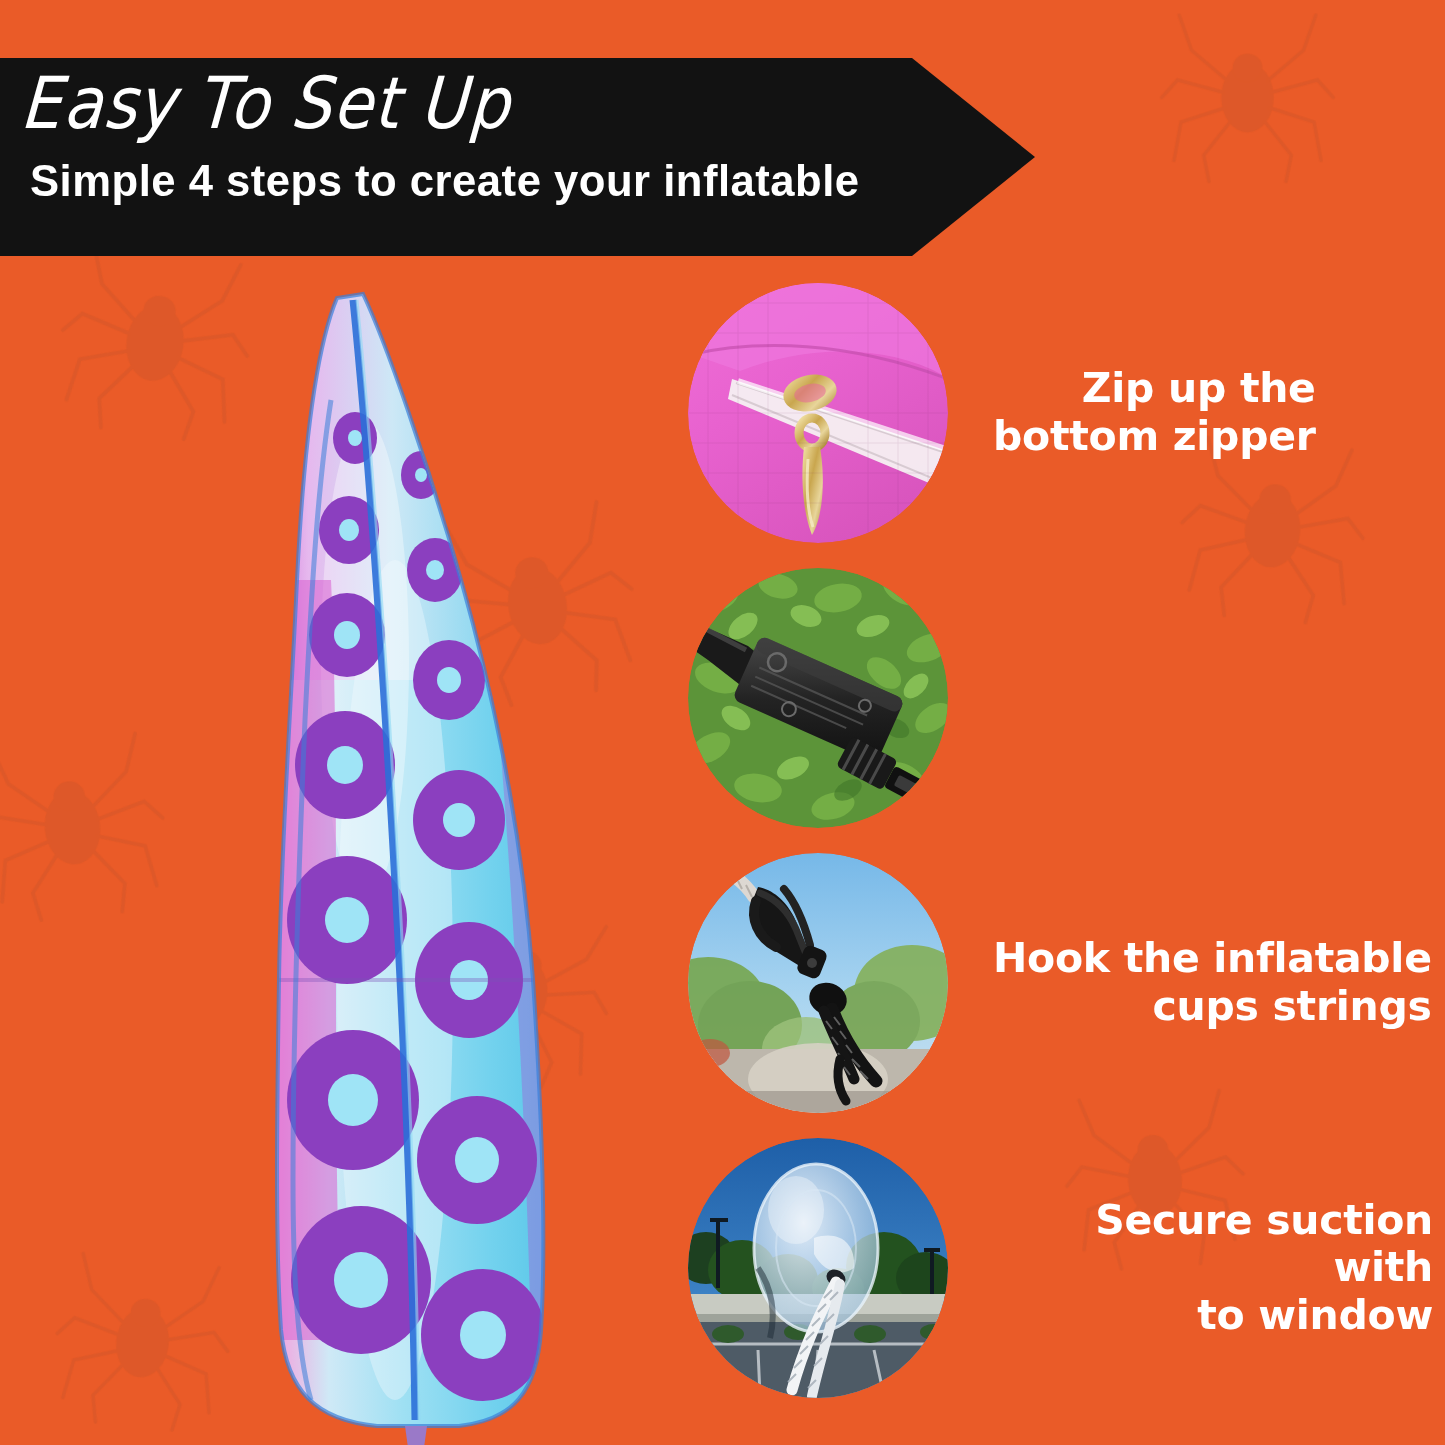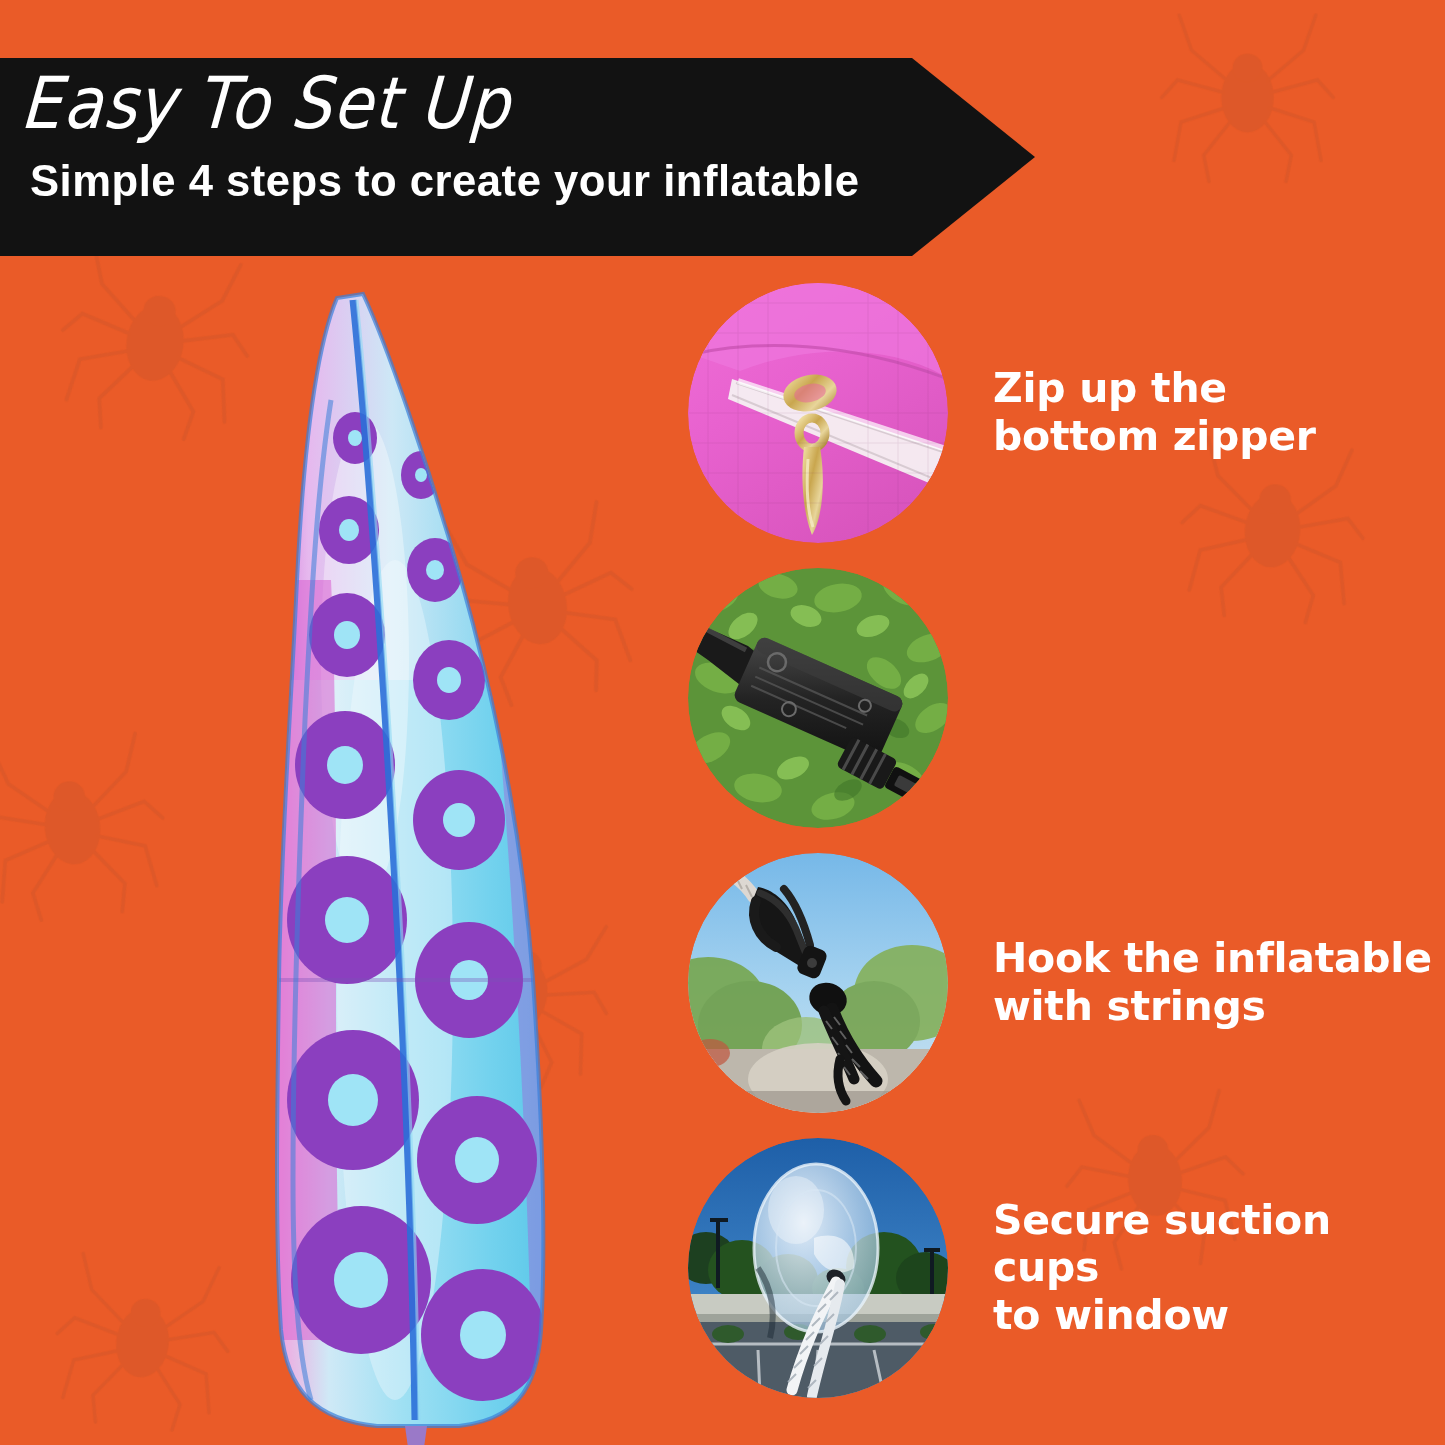--- a/index.html
+++ b/index.html
@@ -65,20 +65,21 @@
     position: absolute;
     left: 688px; top: 283px;
     width: 745px;
   }
   .step {
     position: relative;
     display: flex;
     align-items: center;
     height: 260px;
     margin-bottom: 25px;
+    text-align: right;
   }
   .thumb {
     width: 260px; height: 260px;
     border-radius: 50%;
     overflow: hidden;
     flex: 0 0 260px;
     position: relative;
   }
   .thumb svg { display: block; }
   .step-label {
@@ -426,21 +427,21 @@
                 <path d="M146 164 L152 172 M152 178 L158 186 M158 192 L164 200 M164 206 L172 214 M172 218 L180 226"></path>
                 <path d="M138 168 L144 176 M144 184 L150 192 M150 200 L156 208 M156 214 L162 222"></path>
               </g>
 
               <path d="M152 206 C 148 222, 150 236, 158 248" stroke="#141414" stroke-width="9" fill="none" stroke-linecap="round"></path>
             </g>
           </g>
         </svg>
       </div>
       <div class="step-label">Hook the inflatable
-with strings</div>
+cups strings</div>
     </div>
 
     <div class="step">
       <div class="thumb">
         <svg width="260" height="260" viewBox="0 0 260 260">
           <defs>
             <clipPath id="c4">
                 <circle cx="130" cy="130" r="130"></circle>
               </clipPath>
             <linearGradient id="skyG2" x1="0" y1="0" x2="0" y2="1">
@@ -501,18 +502,18 @@
             <path d="M152 146 C 146 180, 134 214, 124 258" stroke="#E6EAEE" stroke-width="10" fill="none" stroke-linecap="round"></path>
             <g stroke="#A9B2BB" stroke-width="2" opacity="0.9">
               <path d="M144 152 L136 160 M138 166 L130 174 M132 180 L124 188 M126 194 L118 202 M120 208 L112 216 M114 222 L106 230 M108 236 L100 244"></path>
               <path d="M150 154 L142 162 M146 176 L138 184 M140 198 L132 206 M134 220 L126 228 M128 242 L120 250"></path>
             </g>
 
             <path d="M70 130 C 84 150, 88 176, 82 200" stroke="#1B2A33" stroke-width="6" fill="none" opacity="0.5"></path>
           </g>
         </svg>
       </div>
-      <div class="step-label">Secure suction cups
+      <div class="step-label">Secure suction with
 to window</div>
     </div>
 
   </div>
 </div>
 
 </body></html>

